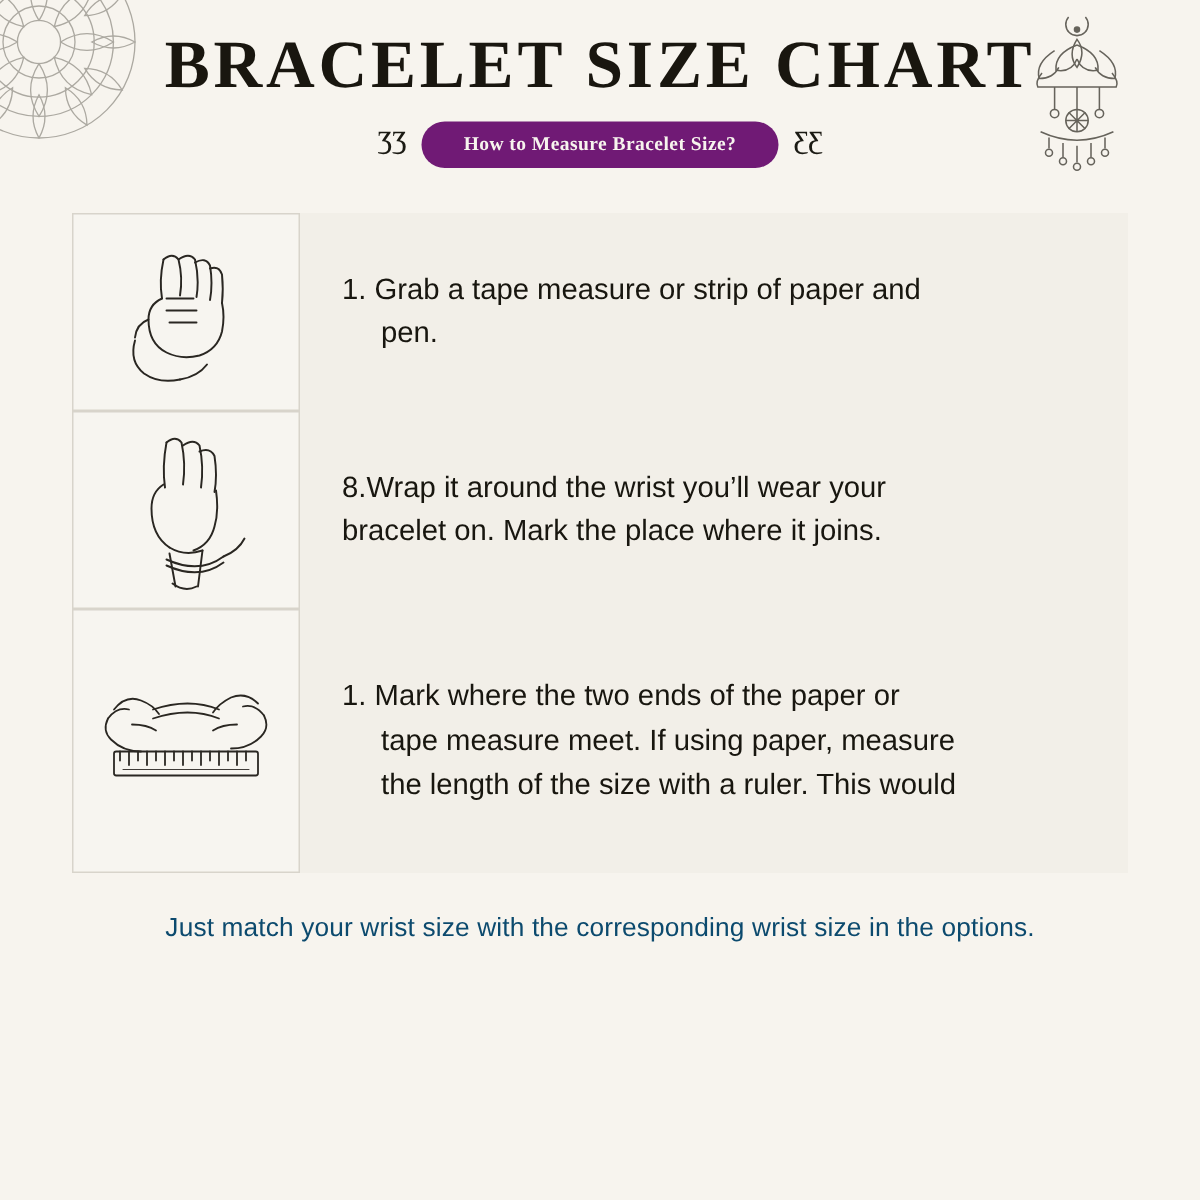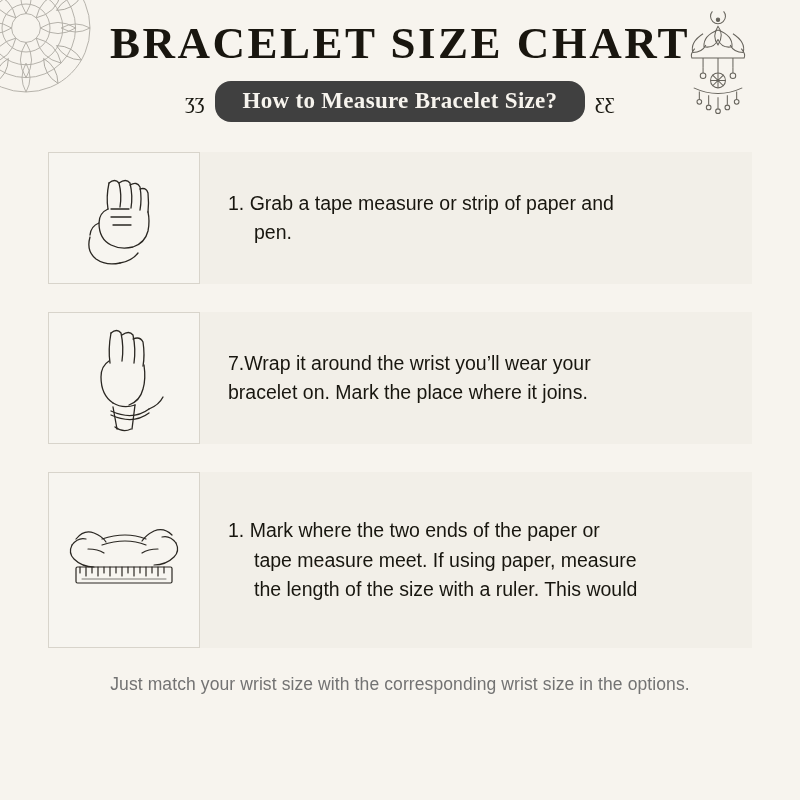--- a/index.html
+++ b/index.html
@@ -43,50 +43,49 @@
     font-size: 45px;
     letter-spacing: 2.5px;
     color: #19160f;
     margin: 0;
     font-weight: 700;
     line-height: 1.05;
   }
   .subtitle-row {
     margin-top: 14px;
     display: flex;
-    align-items: center;
+    align-items: flex-start;
     justify-content: center;
     gap: 10px;
   }
   .flourish {
     font-family: "Liberation Serif", serif;
     font-size: 22px;
     color: #1b1a13;
     line-height: 1;
     transform: translateY(-1px);
   }
   .flourish.right { transform: translateY(-1px) scaleX(-1); }
   .subtitle-pill {
-    background: #404040;
+    background: #701a75;
     color: #f7f4ee;
     font-family: "Liberation Serif", serif;
     font-weight: 700;
-    font-size: 23px;
+    font-size: 13px;
     letter-spacing: 0.3px;
     border-radius: 16px;
     padding: 7px 28px 8px;
     white-space: nowrap;
   }
 
   
   .steps {
     margin: 30px 48px 0 48px;
     display: flex;
     flex-direction: column;
-    gap: 28px;
   }
   .step-row {
     background: #f2efe8;
     display: flex;
     align-items: stretch;
     min-height: 132px;
   }
   .step-row.tall { min-height: 176px; }
   .thumb {
     width: 152px;
@@ -109,21 +108,21 @@
     color: #18160f;
   }
   .step-text p { margin: 0; }
   .step-text .indent { display: inline; }
 
   
   .footer {
     margin: 26px 40px 0;
     text-align: center;
     font-size: 17.5px;
-    color: #737373;
+    color: #0c4a6e;
     letter-spacing: 0.1px;
   }
 </style>
 </head>
 <body>
 
 <svg class="ornament-mandala" viewBox="0 0 200 200" fill="none" stroke="#6f6c63" stroke-width="1.1">
   <circle cx="100" cy="100" r="18"></circle>
   <circle cx="100" cy="100" r="30"></circle>
   <circle cx="100" cy="100" r="46"></circle>
@@ -236,21 +235,21 @@
         <path d="M48 92 l4 22 M70 90 l-3 24"></path>
 
         <path d="M46 96 q22 10 38 -2"></path>
         <path d="M46 100 q22 10 38 -2"></path>
         <path d="M84 94 q10 -4 14 -12"></path>
         <path d="M50 112 q8 6 16 2"></path>
       </svg>
     </div>
     <div class="step-text">
       <p>
-        <span>7.Wrap it around the wrist you’ll wear your</span><br>
+        <span>8.Wrap it around the wrist you’ll wear your</span><br>
         <span>bracelet on. Mark the place where it joins.</span>
       </p>
     </div>
   </div>
 
   <div class="step-row tall">
     <div class="thumb">
       <svg width="132" height="110" viewBox="0 0 132 110" fill="none" stroke="#2a2722" stroke-width="1.2" stroke-linecap="round">
 
         <path d="M18 34 q8-10 18-6 q8 3 12 9"></path>

